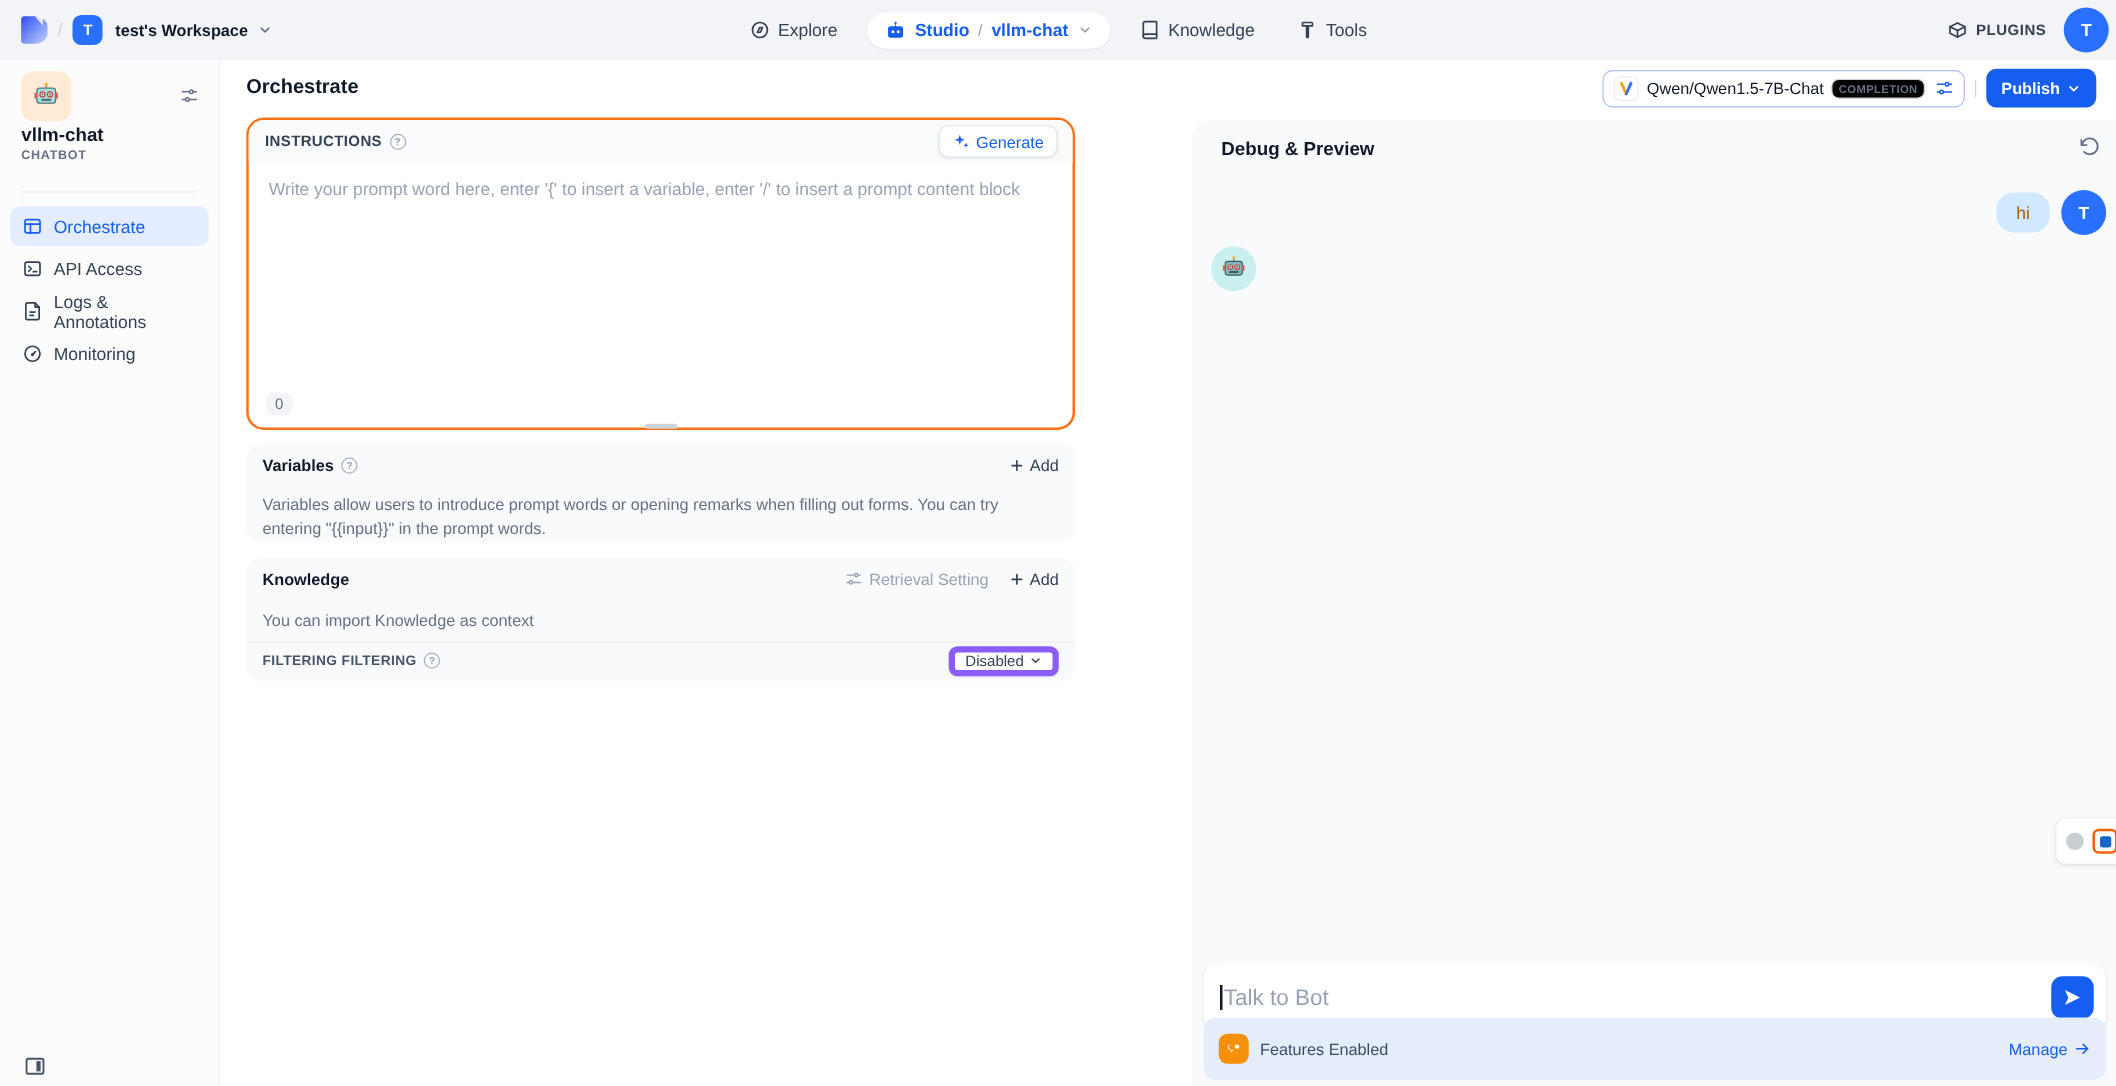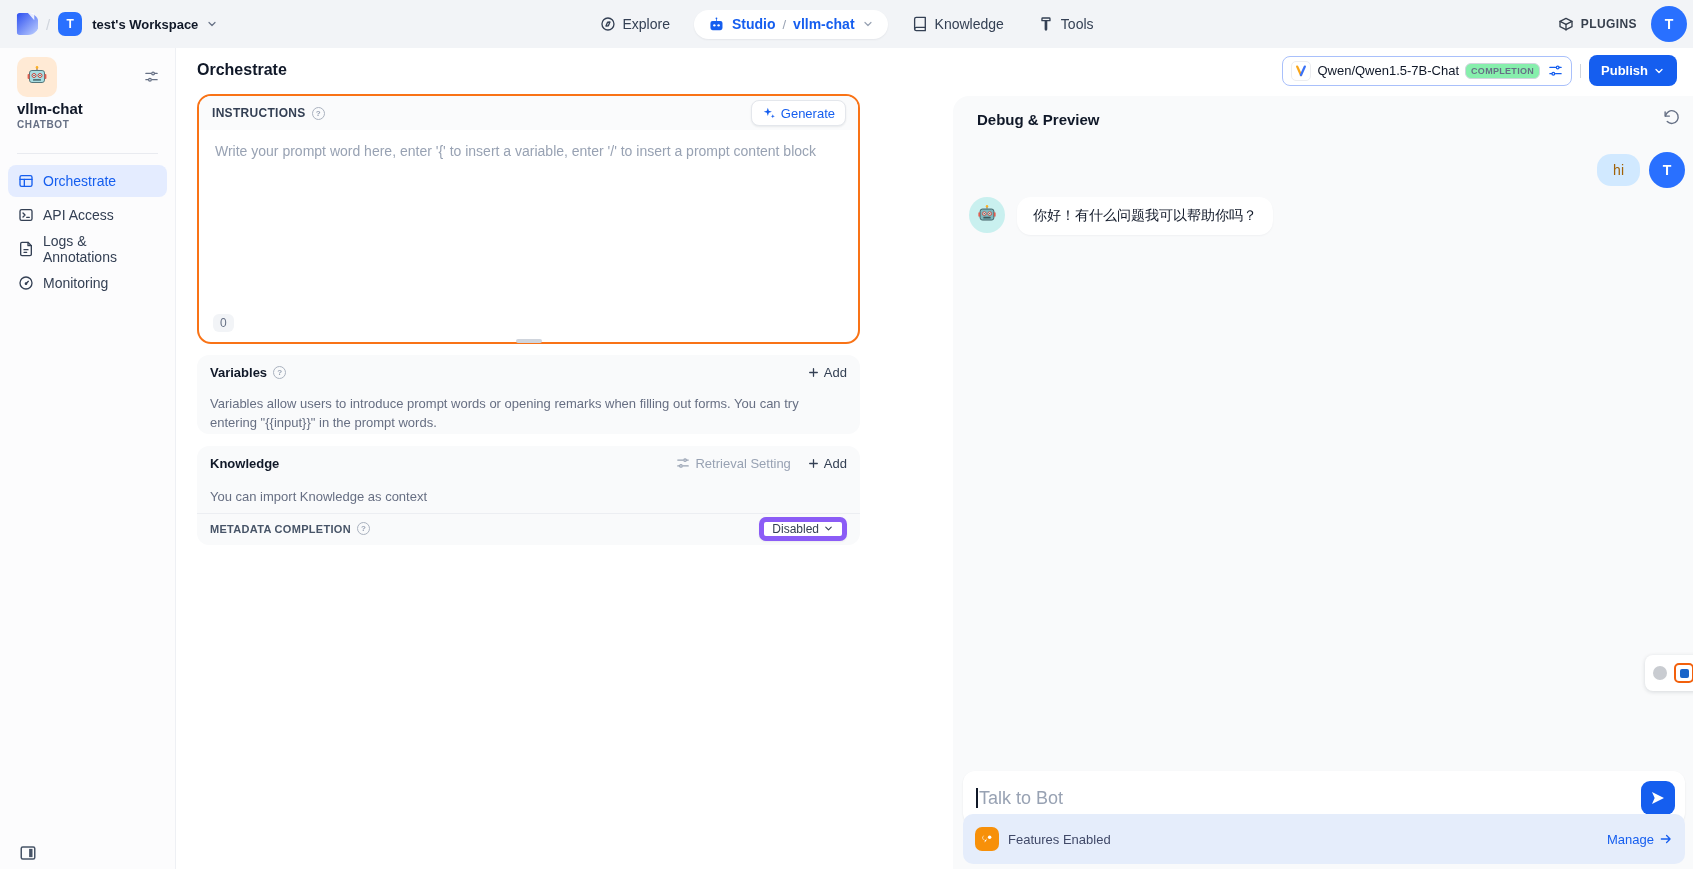--- a/index.html
+++ b/index.html
@@ -34,21 +34,21 @@
   .sb-item.active { background:#e4ecff; color:#155eef; }
   .collapse-btn { position:absolute; left:19px; bottom:7px; cursor:pointer; color:#475467; }
 
   
   .main { position:absolute; left:176px; top:48px; width:1517px; height:821px; background:#fff; }
   .page-title { position:absolute; left:21px; top:13px; font-size:16px; font-weight:700; color:#101828; }
   .hdr-right { position:absolute; right:16px; top:7px; height:31px; display:flex; align-items:center; gap:8px; }
   .model-pill { height:30px; display:flex; align-items:center; gap:6px; padding:0 8px; background:#fff; border:1px solid #a9c0fb; border-radius:8px; cursor:pointer; }
   .model-logo { width:20px; height:20px; border-radius:5px; border:1px solid #ecedf0; background:#fff; display:flex; align-items:center; justify-content:center; }
   .model-name { font-size:13px; font-weight:500; color:#101828; }
-  .model-badge { font-size:9px; font-weight:600; letter-spacing:.3px; color:#667085; border:1px solid #d0d5dd; border-radius:6px; padding:2px 5px; background:#86efac; }
+  .model-badge { font-size:9px; font-weight:600; letter-spacing:.3px; color:#667085; border:1px solid #d0d5dd; border-radius:6px; padding:2px 5px; background:#000000; }
   .model-tune { color:#155eef; margin-left:2px; }
   .hdr-divider { width:1px; height:14px; background:#d0d5dd; }
   .publish-btn { height:31px; background:#155eef; color:#fff; border:none; border-radius:8px; font-family:inherit; font-size:13px; font-weight:600; display:flex; align-items:center; gap:5px; padding:0 12px; cursor:pointer; }
 
   
   .card-instructions { position:absolute; left:21px; top:46px; width:663px; height:250px; border:2px solid #f97316; border-radius:14px; background:#fff; }
   .ins-header { height:34px; background:#fafbfc; border-radius:12px 12px 0 0; display:flex; align-items:center; padding:0 12px 0 13px; }
   .ins-title { font-size:12px; font-weight:700; letter-spacing:.3px; color:#344054; }
   .info-dot { width:13px; height:13px; border:1px solid #aab2bf; border-radius:50%; color:#98a2b3; font-size:8px; font-weight:700; display:inline-flex; align-items:center; justify-content:center; margin-left:6px; }
   .generate-btn { margin-left:auto; height:26px; background:#fff; border:1px solid #e4e7ec; box-shadow:0 1px 2px rgba(16,24,40,.08); border-radius:8px; display:flex; align-items:center; gap:5px; padding:0 10px; font-family:inherit; font-size:13px; font-weight:500; color:#155eef; cursor:pointer; }
@@ -349,21 +349,21 @@
         <button class="add-btn">
           <svg width="13" height="13" viewBox="0 0 24 24" fill="none" stroke="#344054" stroke-width="2.4" stroke-linecap="round">
               <path d="M12 5v14M5 12h14"></path>
             </svg>
           <span>Add</span>
         </button>
       </div>
     </div>
     <div class="kn-body">You can import Knowledge as context</div>
     <div class="kn-footer">
-      <span class="meta-title">METADATA COMPLETION</span>
+      <span class="meta-title">FILTERING FILTERING</span>
       <span class="info-dot">?</span>
       <button class="disabled-btn">
         <span>Disabled</span>
         <svg width="11" height="11" viewBox="0 0 24 24" fill="none" stroke="#344054" stroke-width="2.4" stroke-linecap="round" stroke-linejoin="round">
             <path d="M6 9l6 6 6-6"></path>
           </svg>
       </button>
     </div>
   </section>
 
@@ -389,21 +389,20 @@
             <rect x="4.5" y="5.5" width="15" height="12" rx="2.4" fill="#7fb7bd" stroke="#3c5a5e" stroke-width="1"></rect>
             <rect x="2.6" y="9" width="1.9" height="5" rx=".9" fill="#e05d4f"></rect>
             <rect x="19.5" y="9" width="1.9" height="5" rx=".9" fill="#e05d4f"></rect>
             <circle cx="9" cy="10.5" r="2" fill="#f6fbfb" stroke="#c0443a" stroke-width="1"></circle>
             <circle cx="15" cy="10.5" r="2" fill="#f6fbfb" stroke="#c0443a" stroke-width="1"></circle>
             <circle cx="9" cy="10.5" r=".8" fill="#3c5a5e"></circle>
               <circle cx="15" cy="10.5" r=".8" fill="#3c5a5e"></circle>
             <rect x="8" y="14" width="8" height="1.8" rx=".6" fill="#3c5a5e"></rect>
           </svg>
         </div>
-        <div class="bubble-bot">你好！有什么问题我可以帮助你吗？</div>
       </div>
     </div>
 
     <div class="chat-input-bar">
       <input class="chat-input" placeholder="Talk to Bot" style="">
       <span class="input-caret"></span>
       <button class="send-btn">
         <svg width="16" height="16" viewBox="0 0 24 24" fill="#fff">
             <path d="M3 3l18 9-18 9 4-9z"></path>
           </svg>

